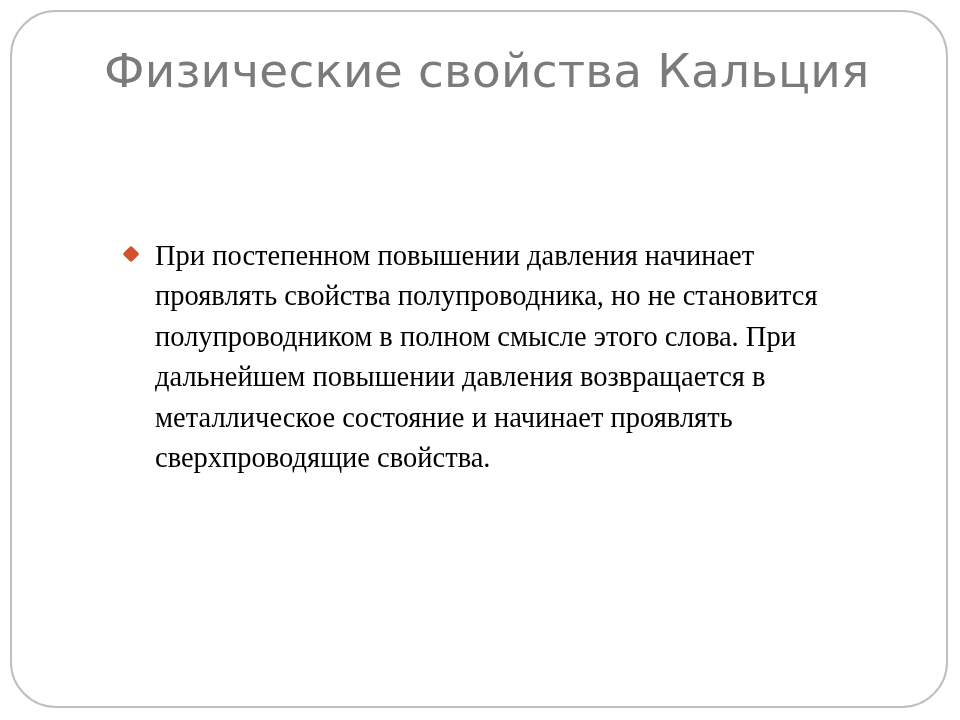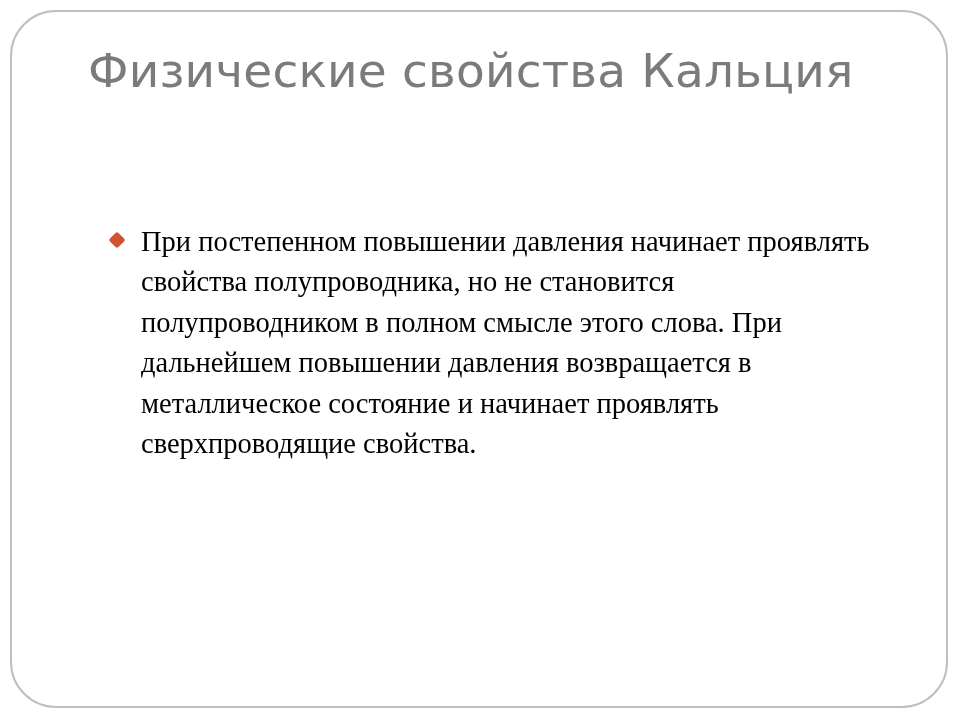--- a/index.html
+++ b/index.html
@@ -30,42 +30,42 @@
     width: 938px;
     height: 698px;
     box-sizing: border-box;
     border: 2px solid #bfbfbf;
     border-radius: 46px;
     pointer-events: none;
   }
 
   .slide-title {
     position: absolute;
-    left: 88px;
+    left: 104px;
     top: 42px;
     width: 780px;
     margin: 0;
     font-family: "DejaVu Sans", "Liberation Sans", sans-serif;
     font-weight: normal;
     font-size: 47px;
     line-height: 1.22;
     color: #7b7b7b;
     letter-spacing: 0.2px;
   }
 
   .content {
     position: absolute;
     left: 104px;
     top: 218px;
     width: 790px;
   }
 
   ul.bullets {
     list-style: none;
-    margin: 4px;
+    margin: 18px;
     padding: 0;
   }
 
   ul.bullets li {
     position: relative;
     padding-left: 33px;
     margin-bottom: 14px;
     font-family: "Liberation Serif", "DejaVu Serif", serif;
     font-size: 28.5px;
     line-height: 1.42;

